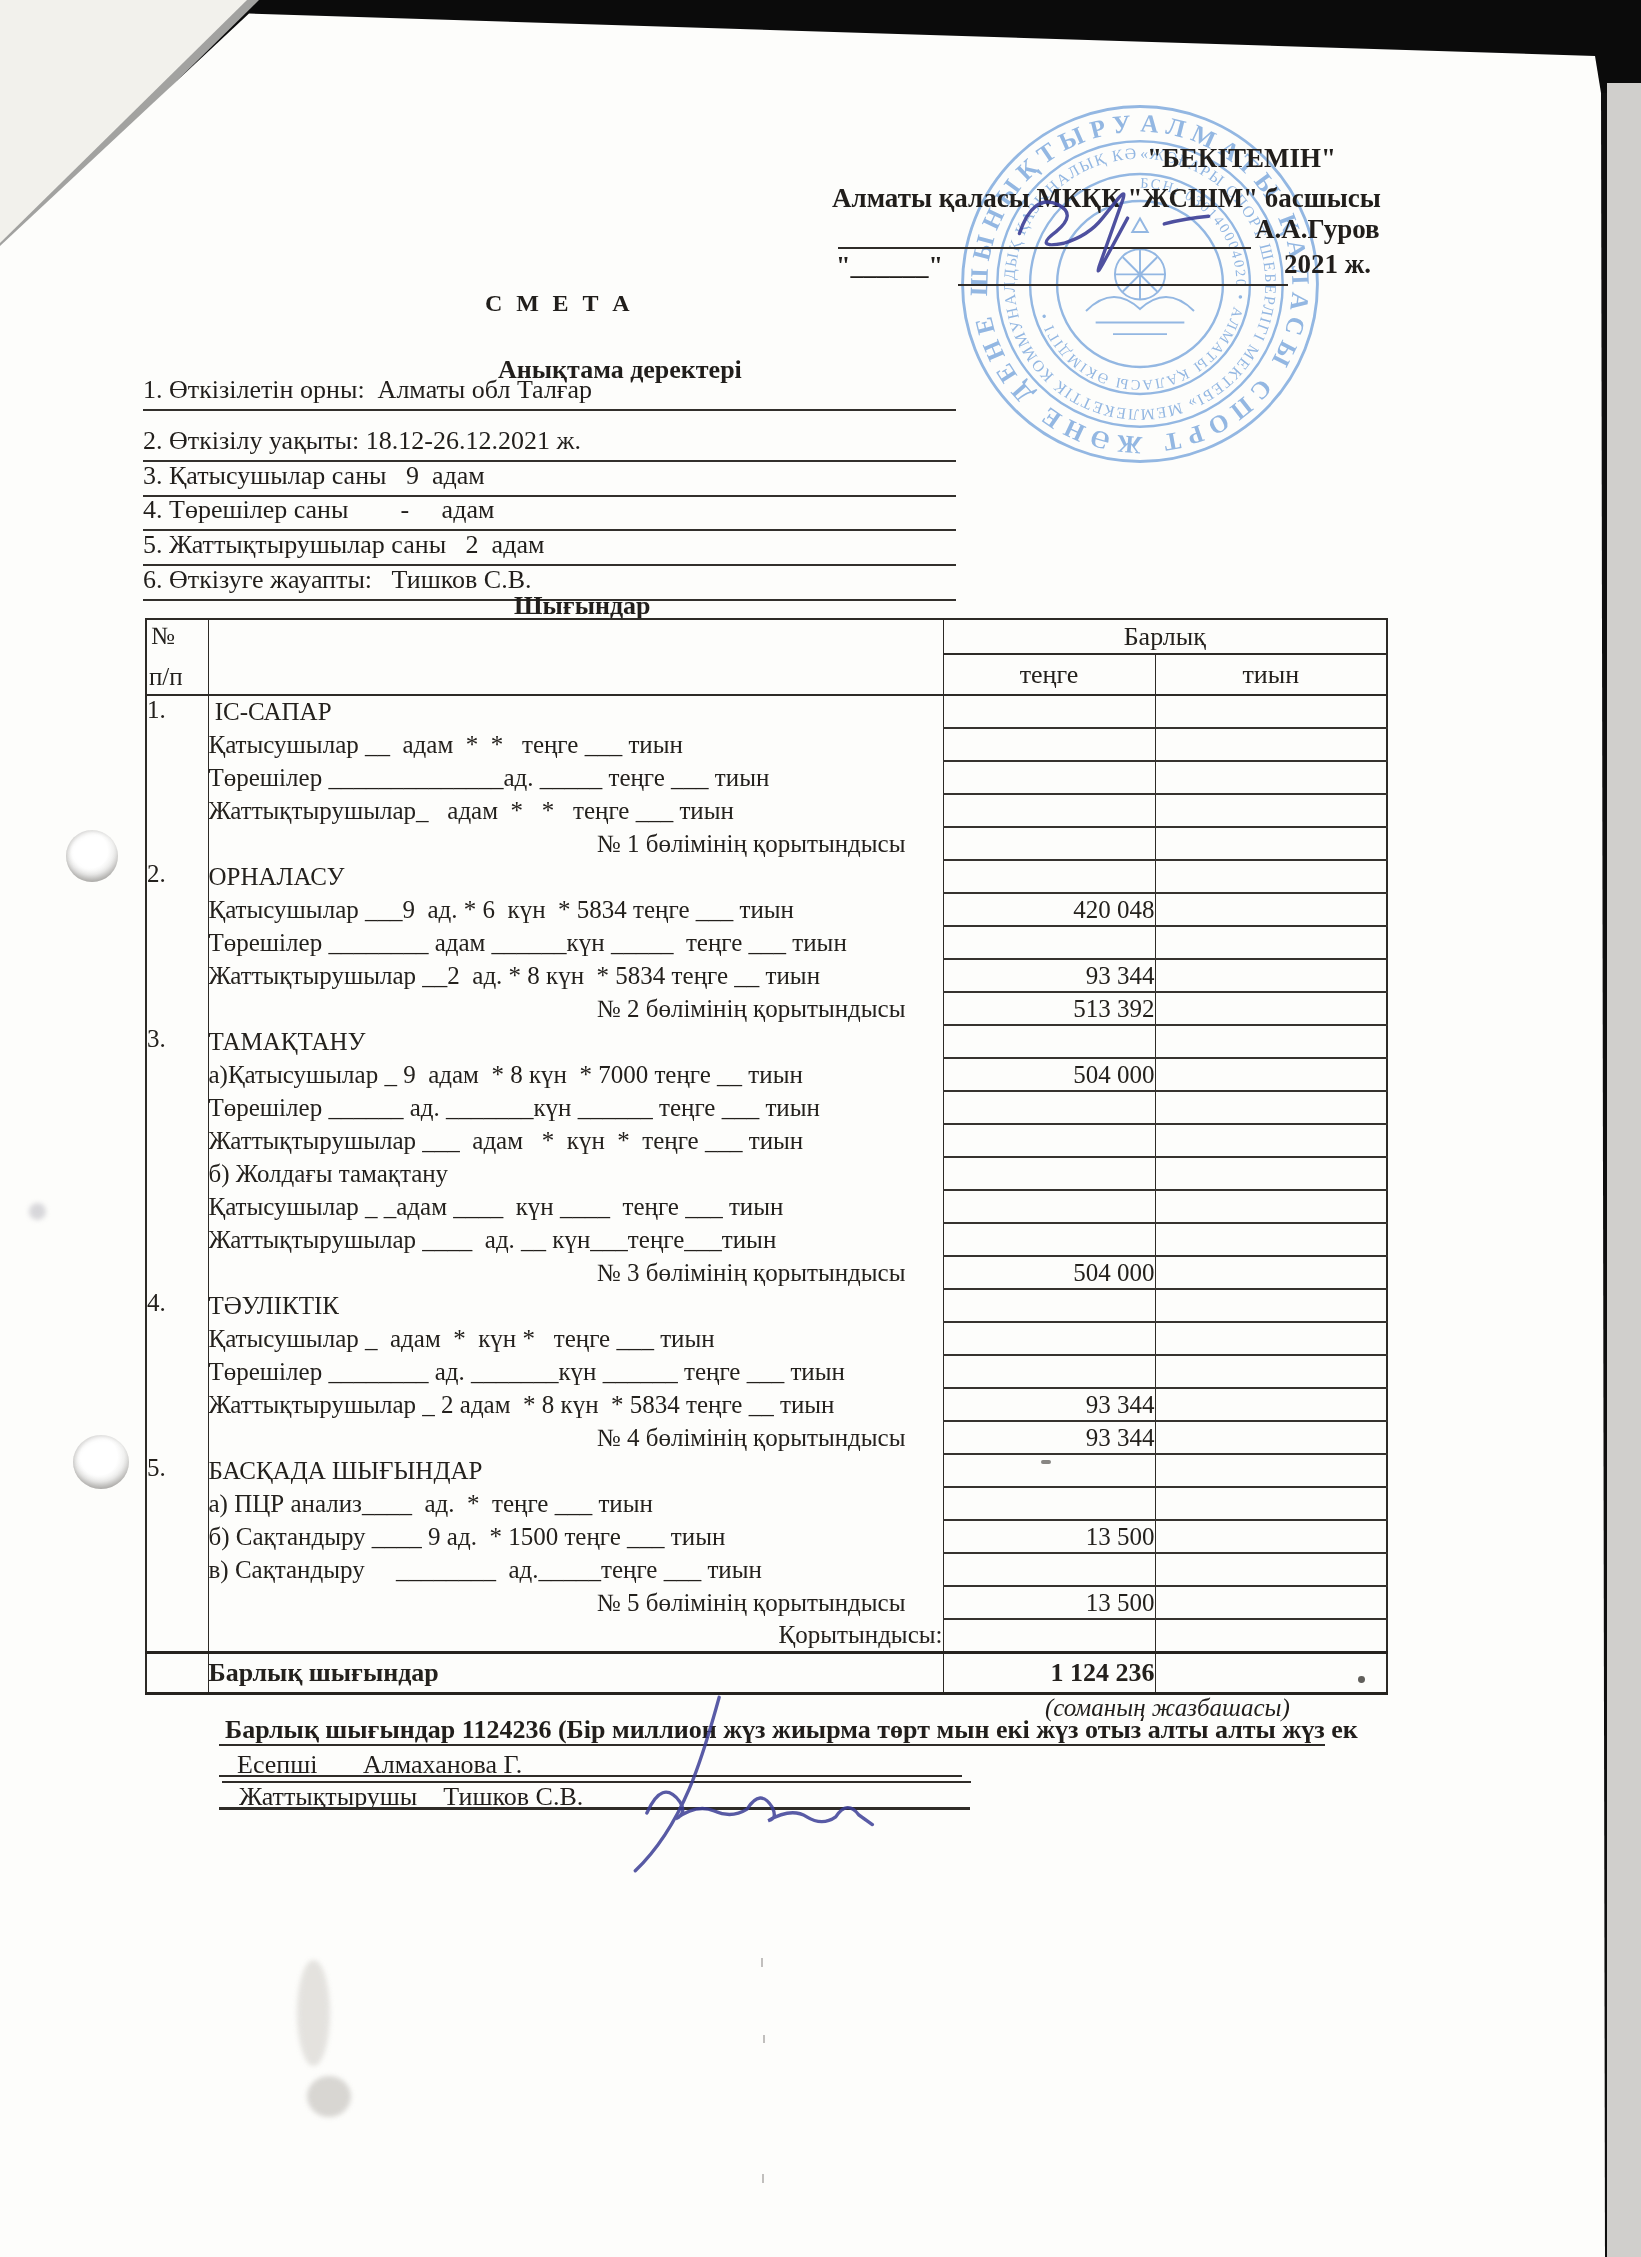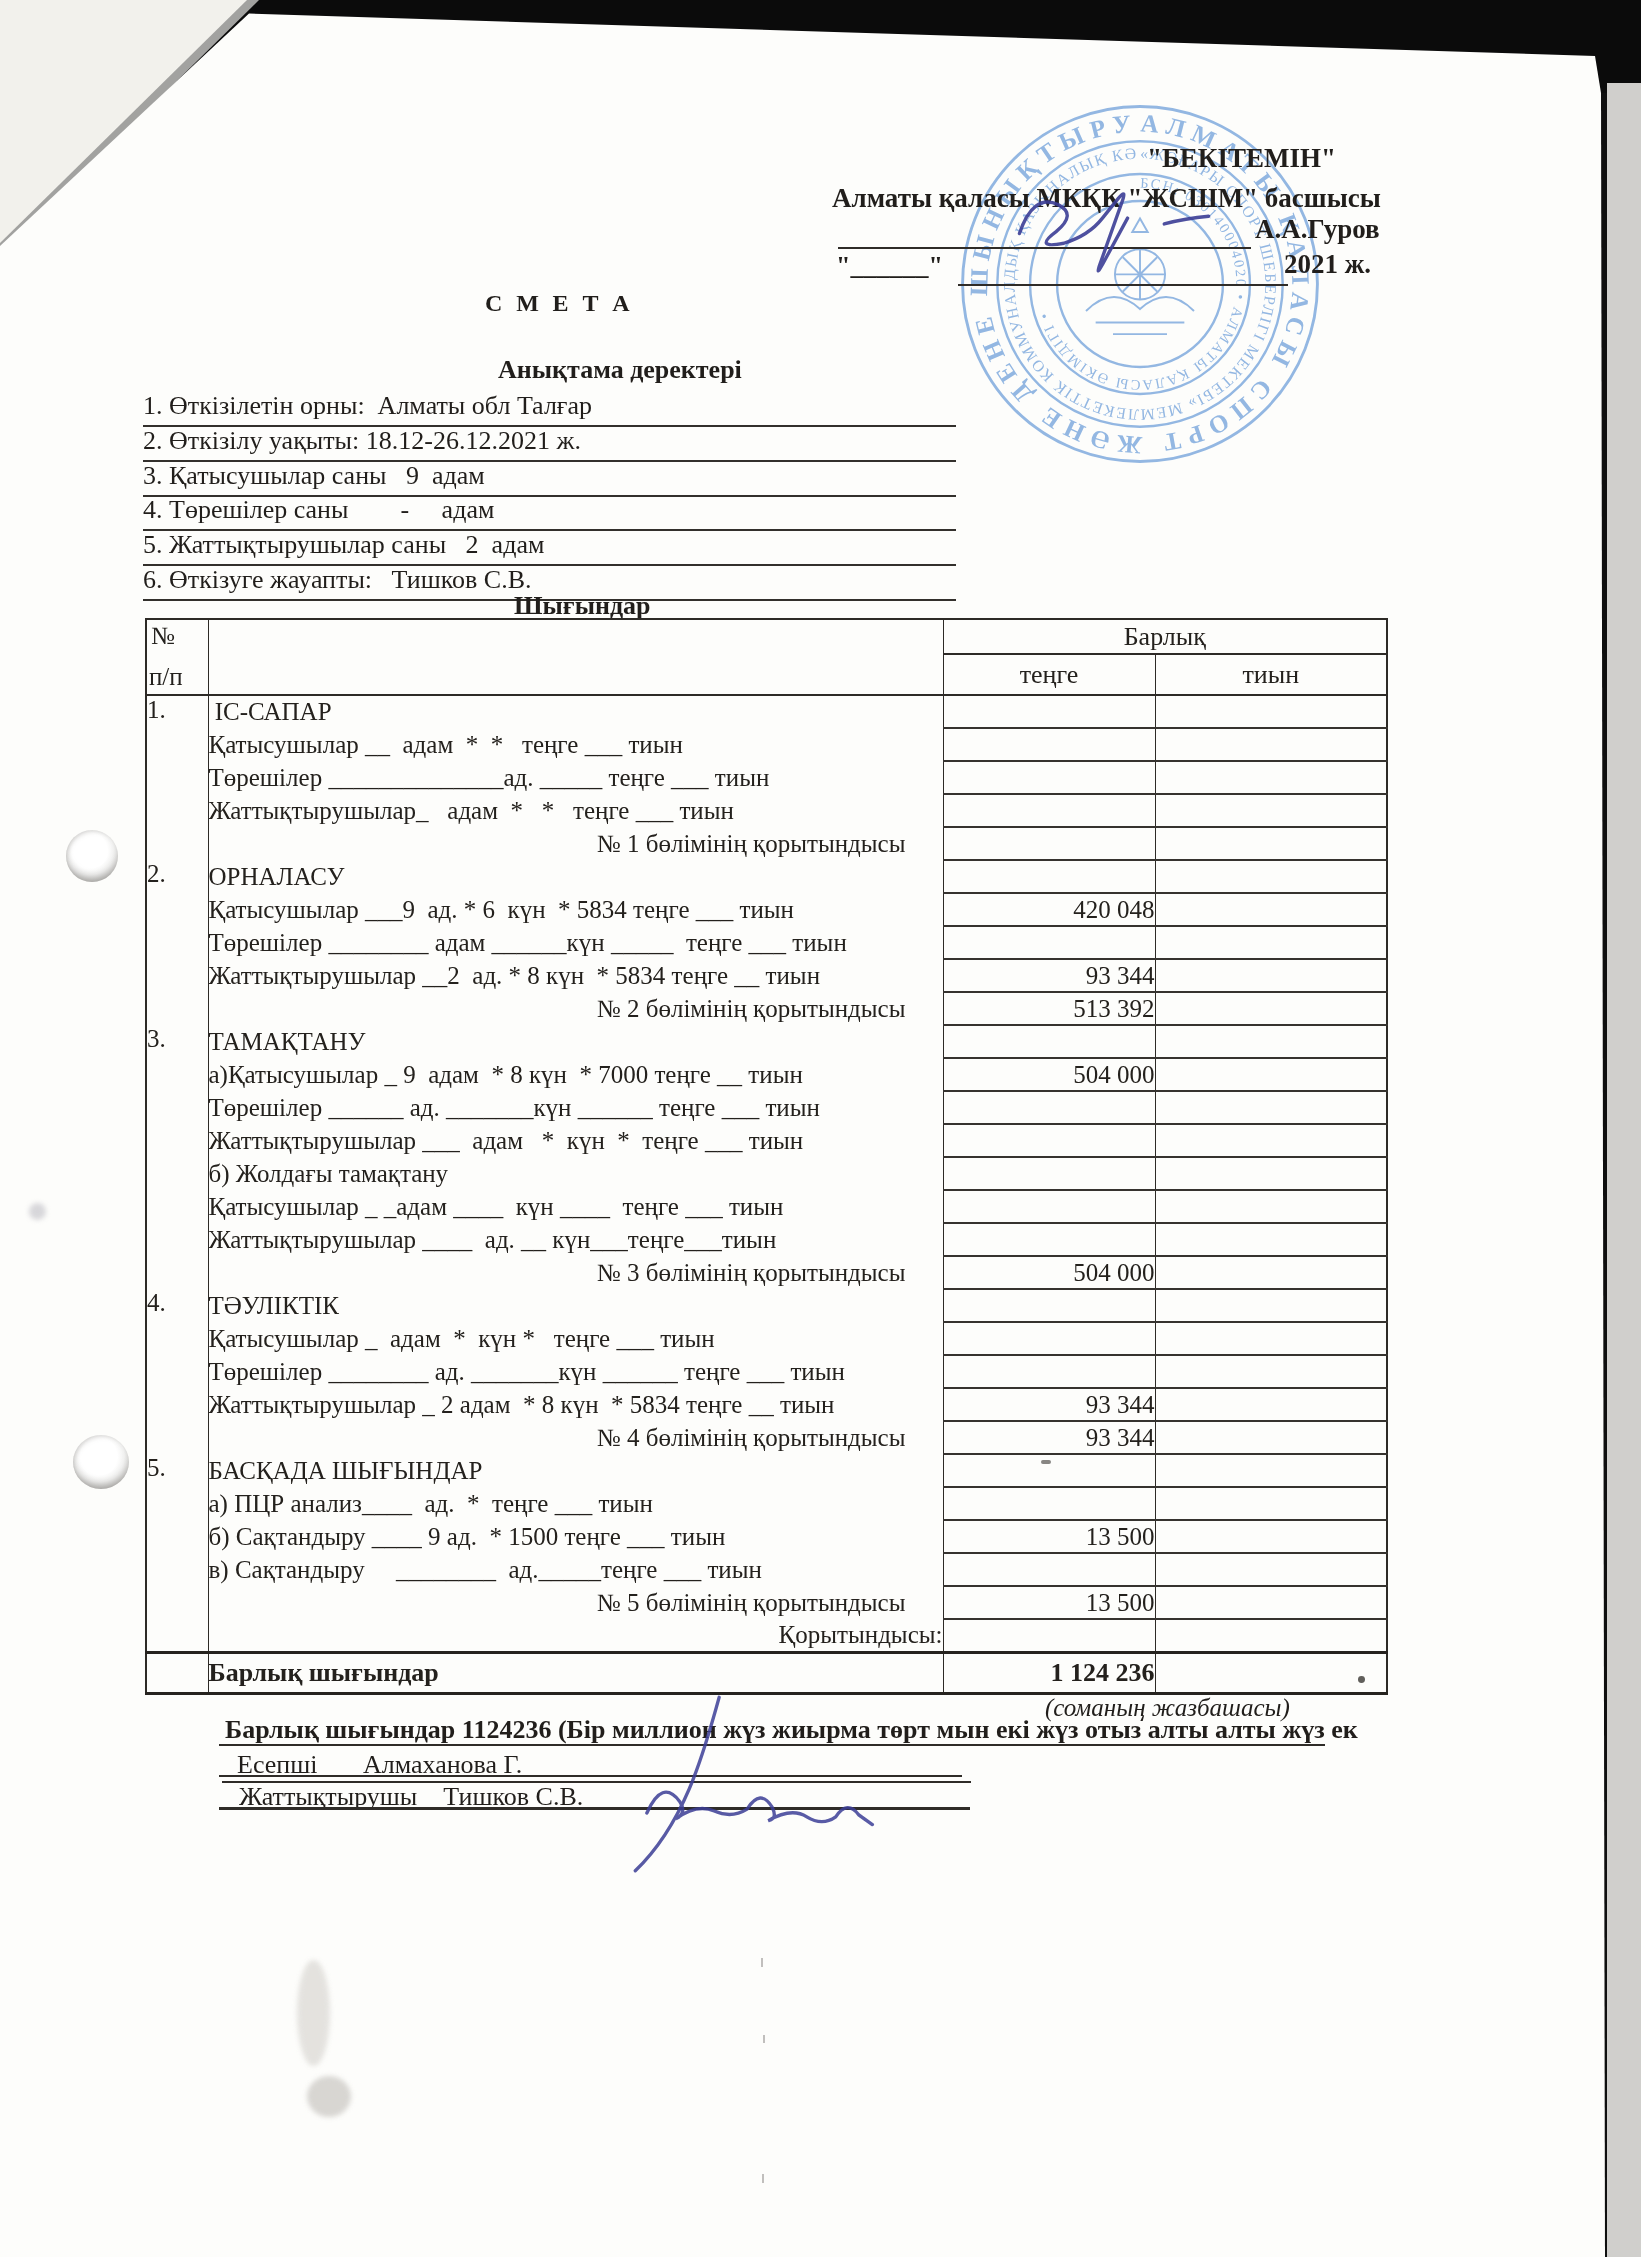--- a/index.html
+++ b/index.html
@@ -110,21 +110,21 @@
     <g fill="none" stroke="#3c3e96" stroke-width="3.5" stroke-linecap="round" opacity=".9">
       <path d="M 46 72 q 14 -42 40 -30 q 20 10 -2 28 q -24 18 8 12 q 26 -8 40 -26 l 16 -20 q 10 -12 4 4 l -22 62 q -6 16 2 2 l 26 -48"></path>
       <path d="M 196 62 q 22 -6 46 -8"></path>
     </g>
   </svg>
 
   <div class="t b" style="left:485px;top:290px;font-size:24px;letter-spacing:3.9px;">С М Е Т А</div>
   <div class="t b" style="left:498px;top:355px;font-size:26px;">Анықтама деректері</div>
 
   <div id="info-container">
-      <div class="info-line" style="top: 390px;">1. Өткізілетін орны:  Алматы обл Талғар</div>
+      <div class="info-line" style="top: 374px;">1. Өткізілетін орны:  Алматы обл Талғар</div>
       <div class="info-line" style="top: 425px;">2. Өткізілу уақыты: 18.12-26.12.2021 ж.</div>
       <div class="info-line" style="top: 460px;">3. Қатысушылар саны   9  адам</div>
       <div class="info-line" style="top: 494px;">4. Төрешілер саны        -     адам</div>
       <div class="info-line" style="top: 529px;">5. Жаттықтырушылар саны   2  адам</div>
       <div class="info-line" style="top: 564px;">6. Өткізуге жауапты:   Тишков С.В.</div>
     </div>
 
   <div class="t b" style="left:514px;top:591px;font-size:26px;">Шығындар</div>
 
   <table class="sheet">

